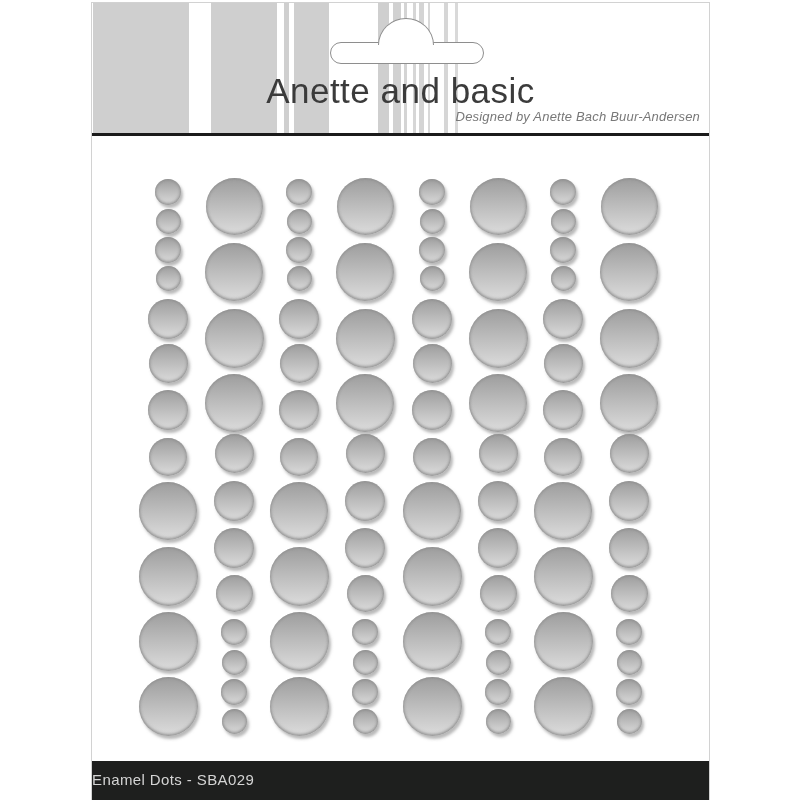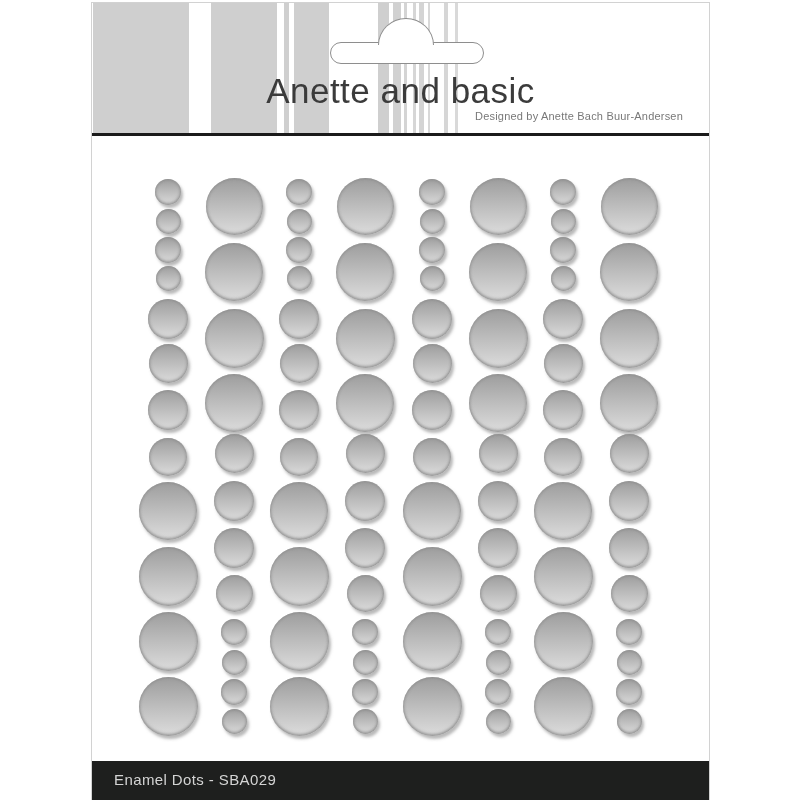--- a/index.html
+++ b/index.html
@@ -27,23 +27,23 @@
     border:1.5px solid var(--tab-outline);border-bottom:none;
     border-radius:28px 28px 0 0 / 27px 27px 0 0;
   }
 
   .title{
     position:absolute;left:0;right:0;top:70px;
     text-align:center;font-size:35px;line-height:36px;
     color:var(--title-text);letter-spacing:0.5px;white-space:nowrap;
   }
   .subtitle{
-    position:absolute;right:26px;top:107px;
-    font-size:11px;line-height:13px;color:var(--subtitle-text);
-    letter-spacing:0.2px;white-space:nowrap;
+    position:absolute;right:9px;top:107px;
+    font-size:13px;line-height:13px;color:var(--subtitle-text);
+    letter-spacing:0.2px;white-space:nowrap;font-style:italic;
   }
   .divider{
     position:absolute;left:0;right:0;top:130px;height:3px;
     background:var(--divider);
   }
 
   
   .dots{position:absolute;left:0;top:0;width:100%;height:100%;}
   .dot{
     position:absolute;border-radius:50%;
@@ -54,21 +54,21 @@
       inset 0 2px 2px rgba(140,140,140,0.35),
       inset 2px 0 2px rgba(150,150,150,0.2),
       inset -2px 0 2px rgba(150,150,150,0.2);
   }
 
   
   .footer{
     position:absolute;left:0;right:0;bottom:0;height:39px;
     background:var(--footer-bg);
     display:flex;align-items:center;
-    padding-left:22px;box-sizing:border-box;
+    box-sizing:border-box;
   }
   .footer span{
     color:var(--footer-text);font-size:15px;letter-spacing:0.4px;
     margin-bottom:3px;
   }
 </style>
 </head>
 <body>
 
 <div class="package">

